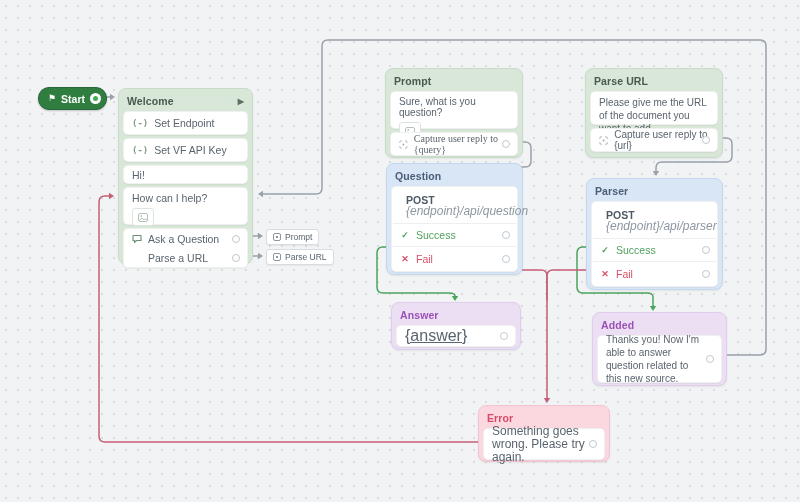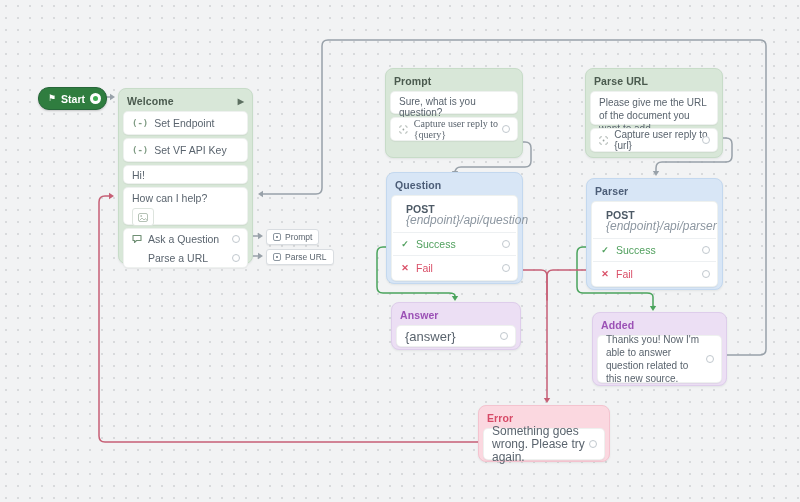--- a/index.html
+++ b/index.html
@@ -142,21 +142,21 @@
     <rect x="0.5" y="0.5" width="7" height="7" rx="1.5" fill="none" stroke="#8d97a1"></rect>
     <rect x="3" y="3" width="2" height="2" fill="#8d97a1"></rect>
   </svg>
   <span>Parse URL</span>
 </div>
 
 <div class="node green" style="left:385px;top:68px;width:138px;height:90px;">
   <div class="node-header">
     <span>Prompt</span>
   </div>
-  <div class="card" style="height:23px;padding:4px 8px;">
+  <div class="card" style="height:38px;padding:4px 8px;">
     <div style="font-size:10px;color:var(--row_text);">Sure, what is you question?</div>
     <div class="imgbtn">
       <svg width="10" height="9" viewBox="0 0 10 9">
         <rect x="0.5" y="0.5" width="9" height="8" rx="1.5" fill="none" stroke="#b5c2b6"></rect>
         <circle cx="3.2" cy="3" r="0.9" fill="#b5c2b6"></circle>
         <path d="M1.5 7.5 L4 5 L6 7 L7.5 5.5 L9 7.5" fill="none" stroke="#b5c2b6"></path>
       </svg>
     </div>
   </div>
   <div class="card row stack" style="height:24px;font-family:Liberation Serif, serif;">
@@ -179,21 +179,21 @@
   <div class="card row stack" style="height:24px;">
     <svg width="11" height="11" viewBox="0 0 11 11">
       <path d="M1 3.5 V2.5 A1.5 1.5 0 0 1 2.5 1 H3.5 M7.5 1 H8.5 A1.5 1.5 0 0 1 10 2.5 V3.5 M10 7.5 V8.5 A1.5 1.5 0 0 1 8.5 10 H7.5 M3.5 10 H2.5 A1.5 1.5 0 0 1 1 8.5 V7.5" fill="none" stroke="#9aa5a0" stroke-width="1"></path>
       <circle cx="5.5" cy="5.5" r="1.1" fill="#9aa5a0"></circle>
     </svg>
     <span class="cap-txt">Capture user reply to {url}</span>
     <span class="port"></span>
   </div>
 </div>
 
-<div class="node blue" style="left:386px;top:172px;width:137px;height:112px;">
+<div class="node blue" style="left:386px;top:163px;width:137px;height:112px;">
   <div class="node-header">
     <span>Question</span>
   </div>
   <div class="card">
     <div class="row" style="height:36px;align-items:center;">
       <svg width="13" height="13" viewBox="0 0 13 13">
         <circle cx="6.5" cy="2.6" r="1.7" fill="none" stroke="#5f93d6" stroke-width="1.2"></circle>
         <circle cx="2.6" cy="10" r="1.7" fill="none" stroke="#5f93d6" stroke-width="1.2"></circle>
         <circle cx="10.4" cy="10" r="1.7" fill="none" stroke="#5f93d6" stroke-width="1.2"></circle>
         <path d="M6.5 4.3 V7 M6.5 7 L3.6 8.8 M6.5 7 L9.4 8.8" stroke="#5f93d6" stroke-width="1.1" fill="none"></path>
@@ -248,21 +248,21 @@
       <span class="port"></span>
     </div>
   </div>
 </div>
 
 <div class="node purple" style="left:391px;top:302px;width:130px;height:48px;">
   <div class="node-header">
     <span>Answer</span>
   </div>
   <div class="card row" style="height:22px;">
-    <span style="font-size:13px;">{answer}</span>
+    <span style="font-size:16px;text-decoration:underline;">{answer}</span>
     <span class="port"></span>
   </div>
 </div>
 
 <div class="node purple" style="left:585px;top:312px;width:135px;height:74px;margin-left:7px;">
   <div class="node-header">
     <span>Added</span>
   </div>
   <div class="card row" style="height:48px;padding-right:18px;">
     <span style="font-size:10px;line-height:13px;">Thanks you! Now I'm able to answer question related to this new source.</span>

